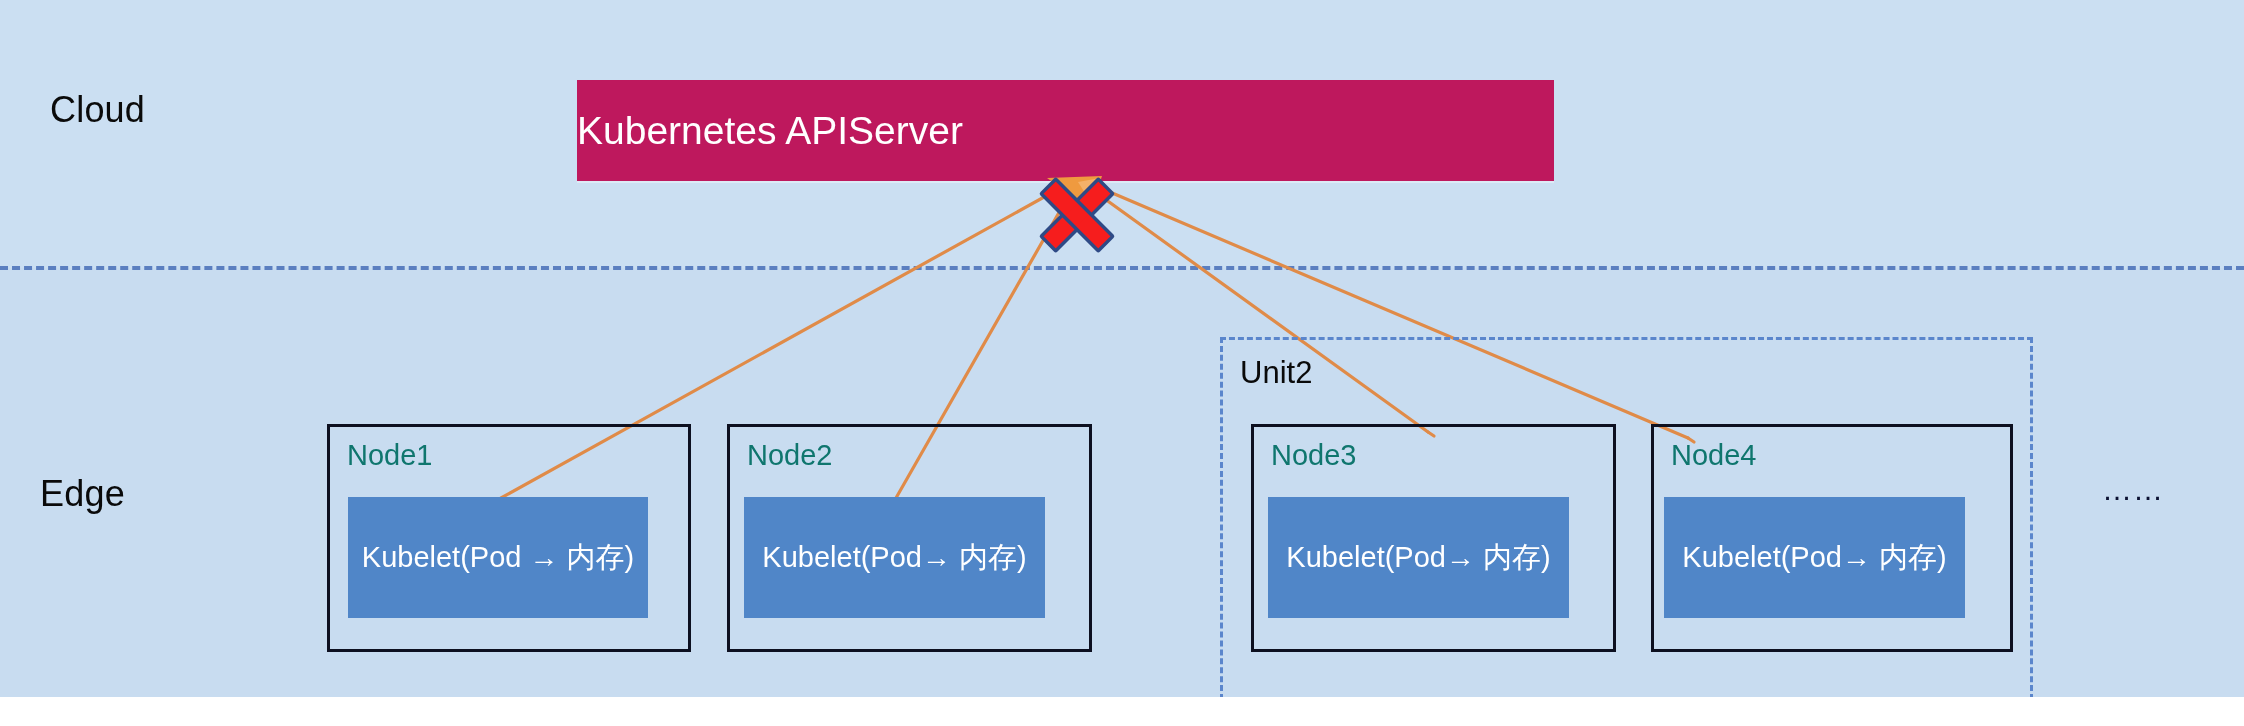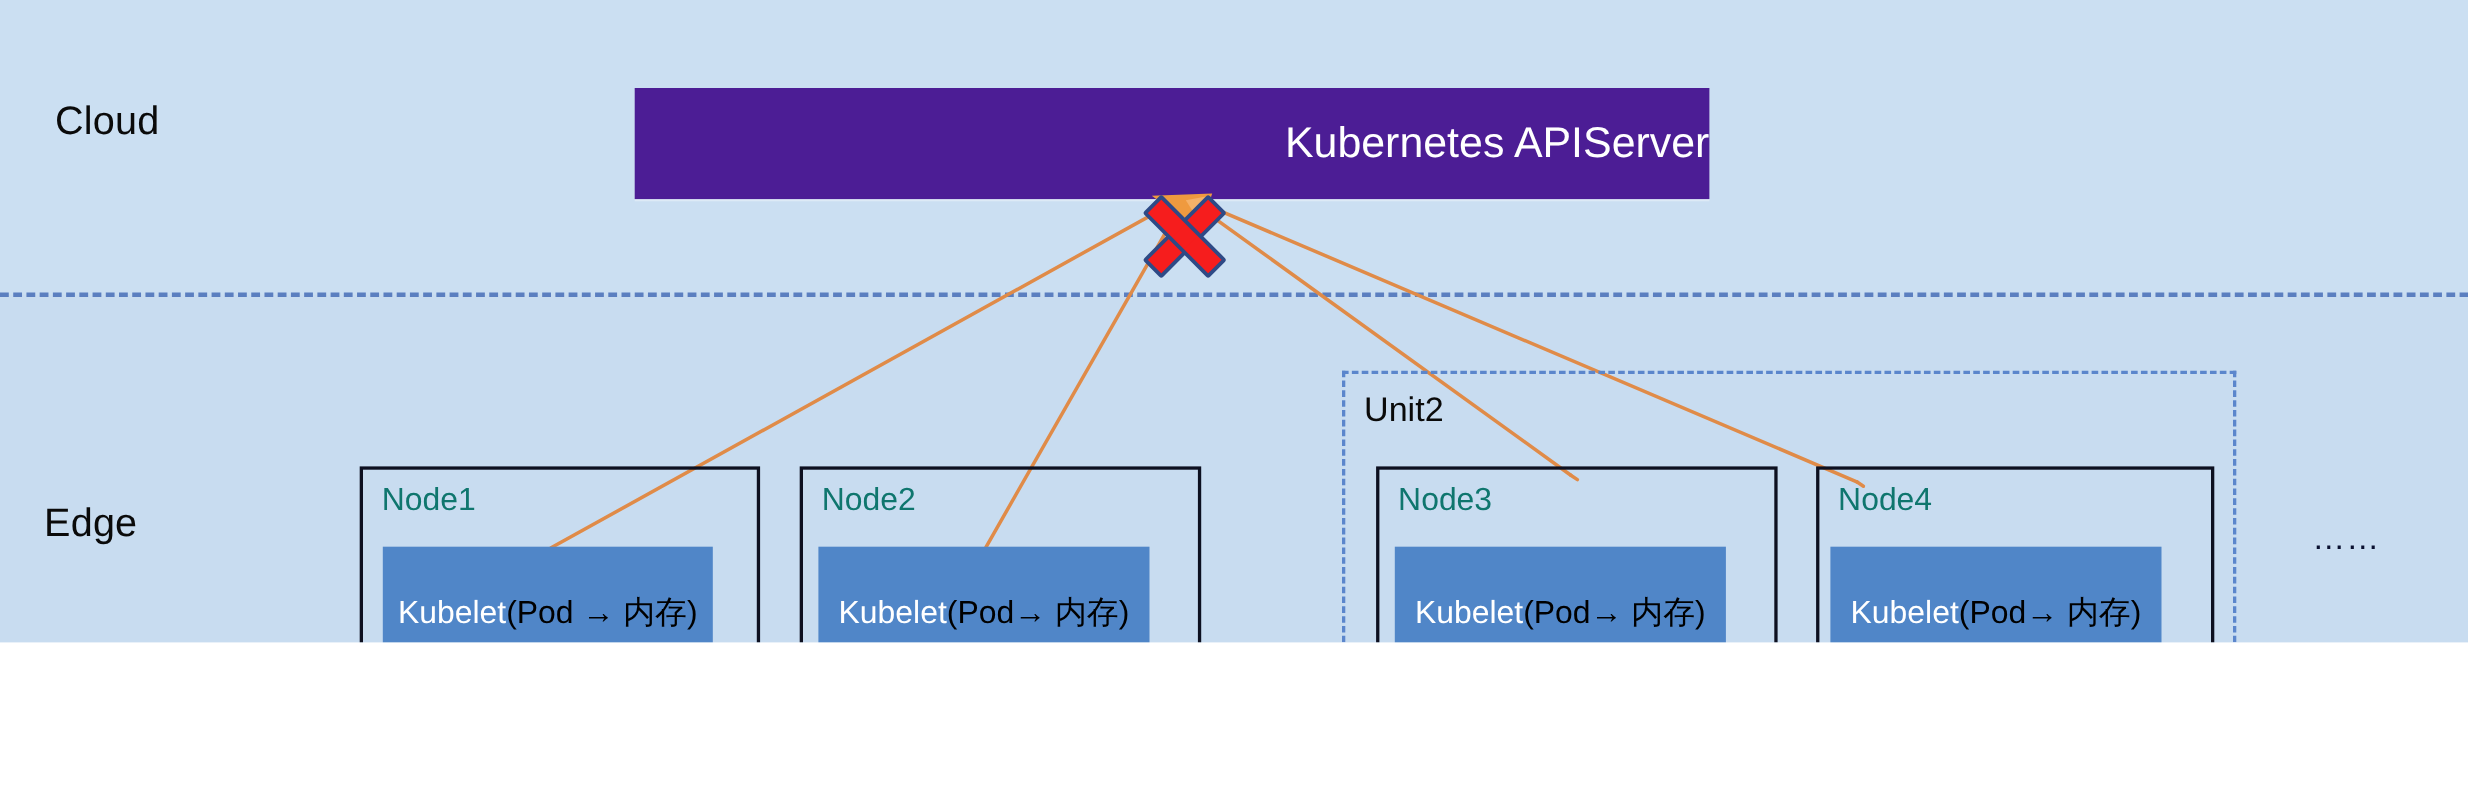--- a/index.html
+++ b/index.html
@@ -1,20 +1,20 @@
 <!DOCTYPE html>
 <html><head>
 <meta charset="utf-8">
 <style>
   html,body{margin:0;padding:0;background:#ffffff;}
   body{font-family:"Liberation Sans","DejaVu Sans",sans-serif;}
 
   #canvas{
     position:relative;
-    width:2244px;height:584px;
+    width:2244px;height:697px;
     overflow:hidden;
     background:#cadef2;
   }
 
   
   .band{position:absolute;left:0;width:2244px;}
   #cloud-band{top:0;height:268px;background:#cbdff2;}
   #edge-band{top:268px;height:458px;background:#c8dcf0;}
 
   #divider{
@@ -24,28 +24,28 @@
 
   
   .zone-label{
     position:absolute;
     color:#0a0a0a;
     font-size:36px;
     letter-spacing:.2px;
     white-space:nowrap;
   }
   #label-cloud{left:50px;top:89px;}
-  #label-edge{left:40px;top:454px;}
+  #label-edge{left:40px;top:473px;}
 
   
   #apiserver{
     position:absolute;left:577px;top:80px;width:977px;height:101px;
-    background:#4c1d95;
+    background:#be185d;
     box-shadow:0 2px 0 rgba(255,255,255,.35);
-    display:flex;align-items:center;justify-content:flex-end;
+    display:flex;align-items:center;justify-content:flex-start;
   }
   #apiserver-label{
     color:#ffffff;font-size:39px;white-space:nowrap;
   }
 
   
   #connectors{position:absolute;left:0;top:0;width:2244px;height:726px;}
 
   
   .unit{
@@ -81,21 +81,21 @@
     background:#5086c8;
     display:flex;
     align-items:center;justify-content:center;
     line-height:1.14;
   }
   #kubelet-1{left:348px;top:497px;width:300px;height:121px;}
   #kubelet-2{left:744px;top:497px;width:301px;height:121px;}
   #kubelet-3{left:1268px;top:497px;width:301px;height:121px;}
   #kubelet-4{left:1664px;top:497px;width:301px;height:121px;}
   .kubelet-title{color:#ffffff;font-size:29px;white-space:nowrap;}
-  .kubelet-sub{color:#000000;font-size:29px;white-space:nowrap;}
+  .kubelet-sub{color:#ffffff;font-size:29px;white-space:nowrap;}
 
   
   #x-marker{position:absolute;left:1034px;top:172px;width:86px;height:86px;}
 
   
   #more-nodes{
     position:absolute;left:2102px;top:473px;
     font-size:30px;color:#0a1030;letter-spacing:1px;
     white-space:nowrap;
   }

